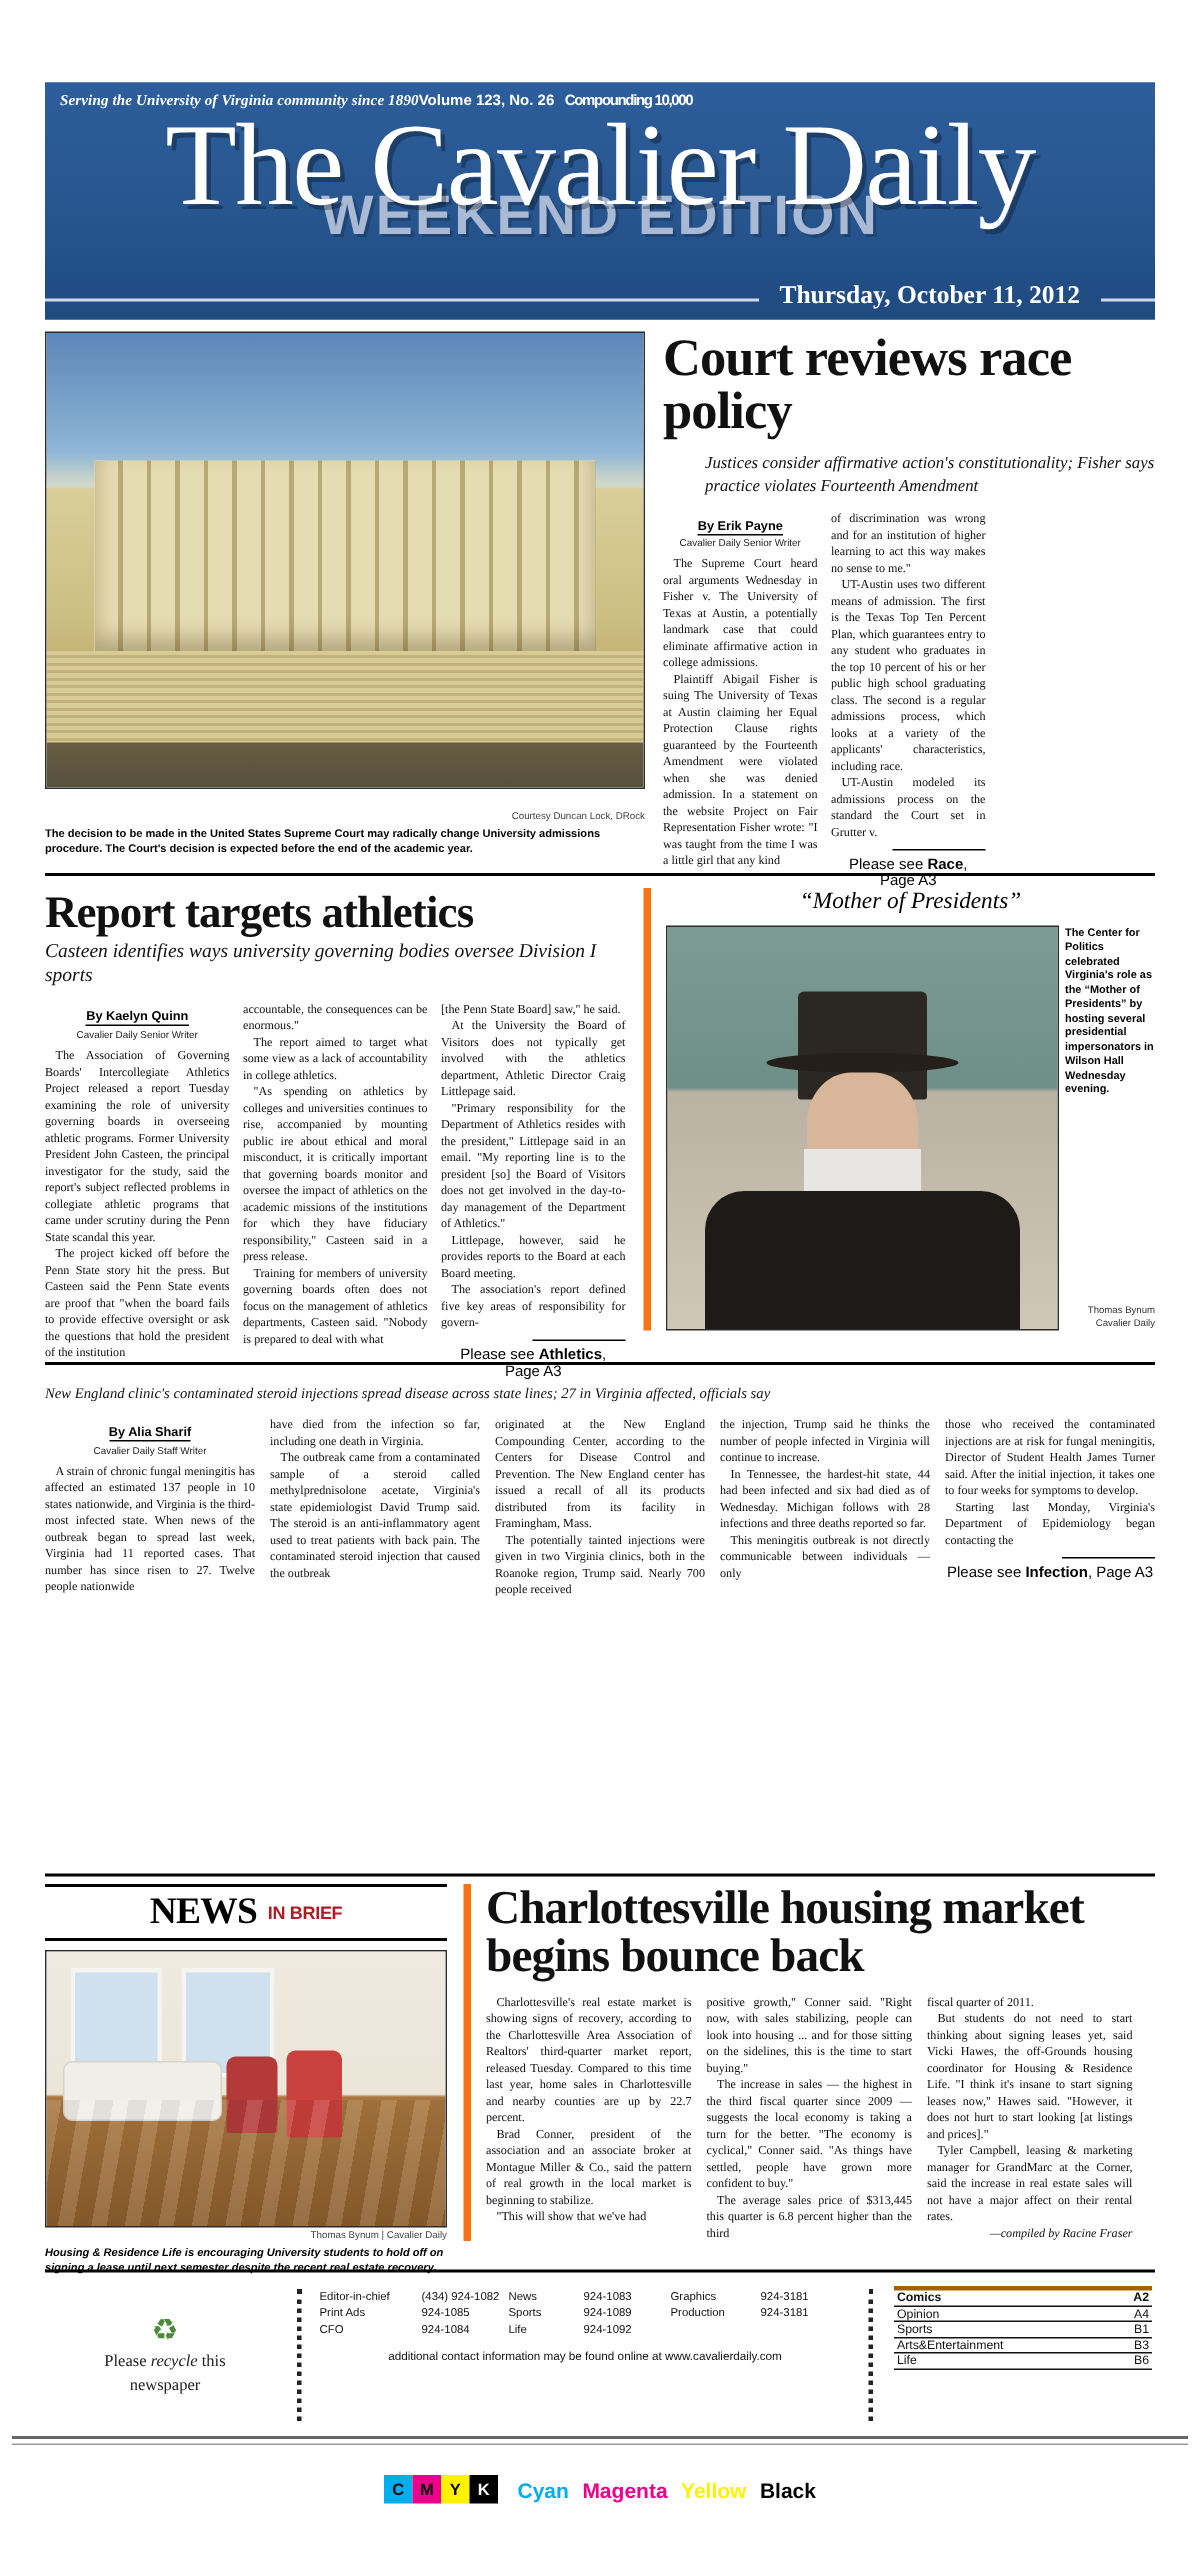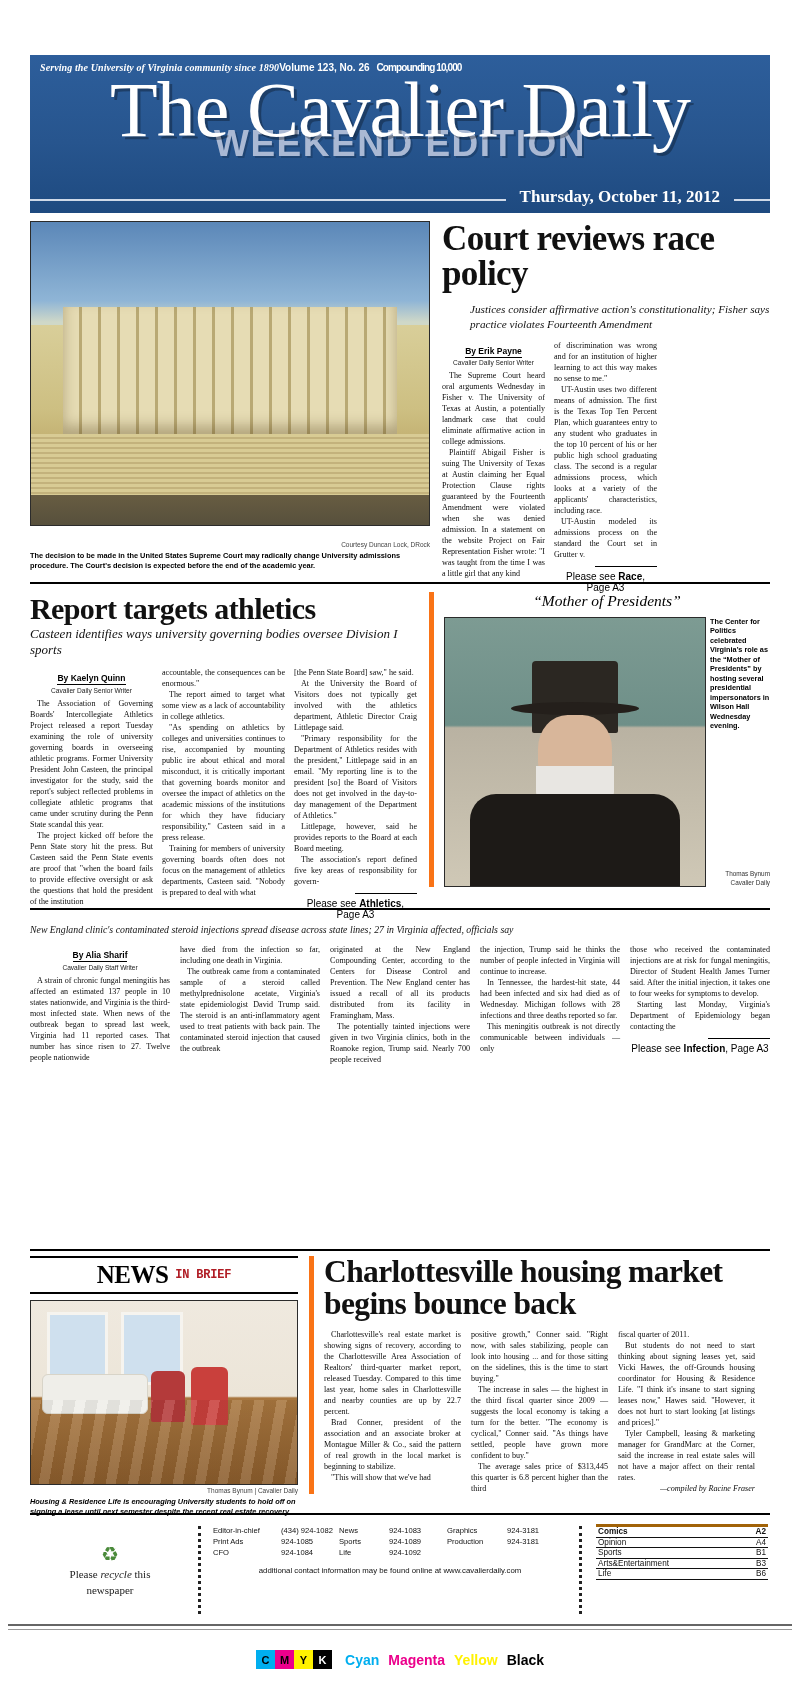--- a/index.html
+++ b/index.html
@@ -164,21 +164,21 @@
   .nib {
     display: flex; align-items: center; gap: 7px;
     border-top: 2px solid #000; border-bottom: 2px solid #000;
     padding: 3px 0; margin-bottom: 6px; justify-content: center;
   }
   .nib-news {
     font-family: "Liberation Serif", serif; font-weight: bold;
     font-size: 25px; letter-spacing: -0.5px;
   }
   .nib-brief {
-    font-family: Liberation Mono, monospace; font-weight: bold;
+    font-family: Liberation Sans, sans-serif; font-weight: bold;
     font-size: 12px; color: #b01c24; letter-spacing: -0.2px;
   }
   .a5-right { position: absolute; left: 279px; top: 0; width: 461px; padding-left: 10px; }
   .a5-head { font-size: 31.5px; }
   .a5-cols { display: flex; gap: 10px; margin-top: 10px; }
   .a5-cols > div { width: 137px; }
   .signoff { font-style: italic; text-align: right; }
 
   
   .sec-rule-5 { position: absolute; left: 30px; top: 1513px; width: 740px; }

